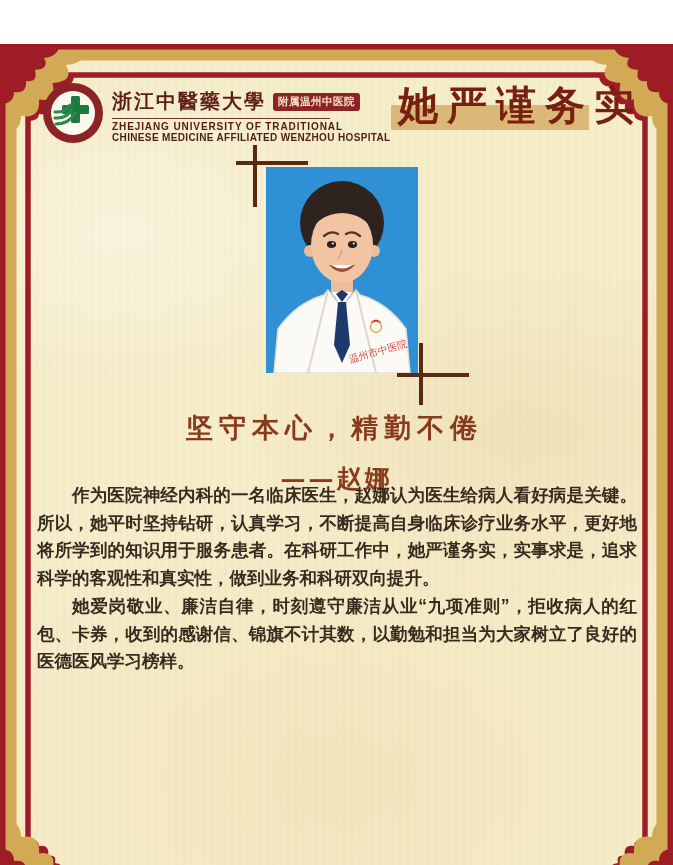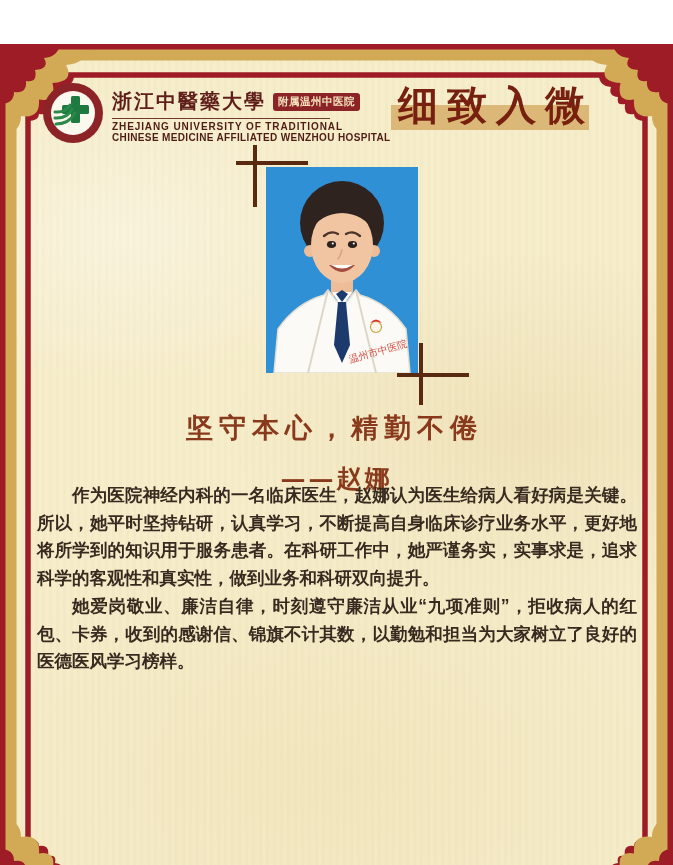--- a/index.html
+++ b/index.html
@@ -116,21 +116,21 @@
     <div class="uni-row">
       <span class="uni-name">浙江中醫藥大學</span>
       <span class="affil-badge">附属温州中医院</span>
     </div>
     <div class="hdr-divider"></div>
     <div class="eng1">ZHEJIANG UNIVERSITY OF TRADITIONAL</div>
     <div class="eng2">CHINESE MEDICINE AFFILIATED WENZHOU HOSPITAL</div>
   </div>
 
   <div class="abs banner-bar"></div>
-  <div class="abs banner-title">细致入微</div>
+  <div class="abs banner-title">她严谨务实</div>
 
   <div class="abs mark mark-v1"></div>
   <div class="abs mark mark-h1"></div>
   <div class="abs mark mark-v2"></div>
   <div class="abs mark mark-h2"></div>
 
   <div class="abs photo">
     <svg width="152" height="206" viewBox="0 0 152 206">
       <rect x="0" y="0" width="152" height="206" fill="#2f90d5"></rect>
       <g>

